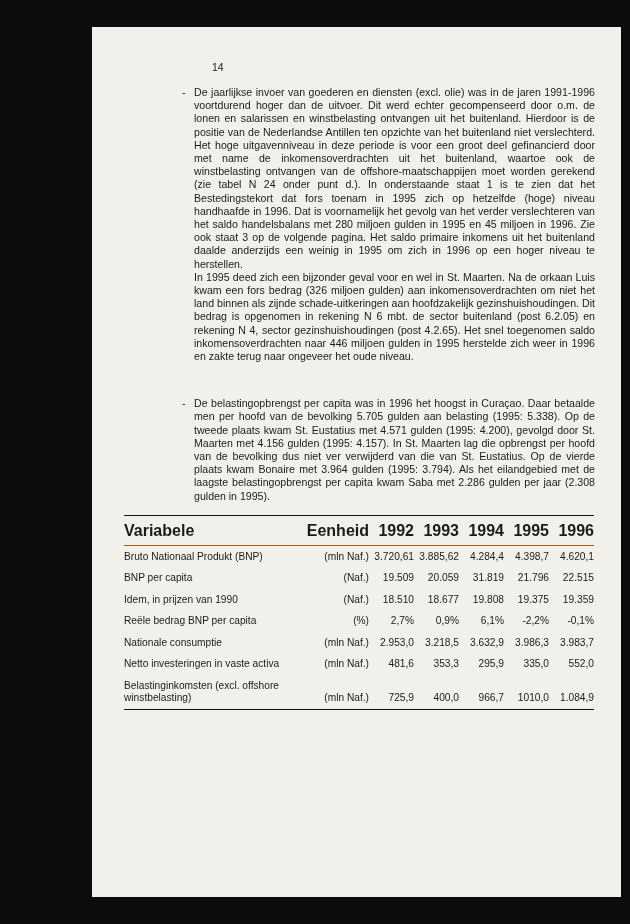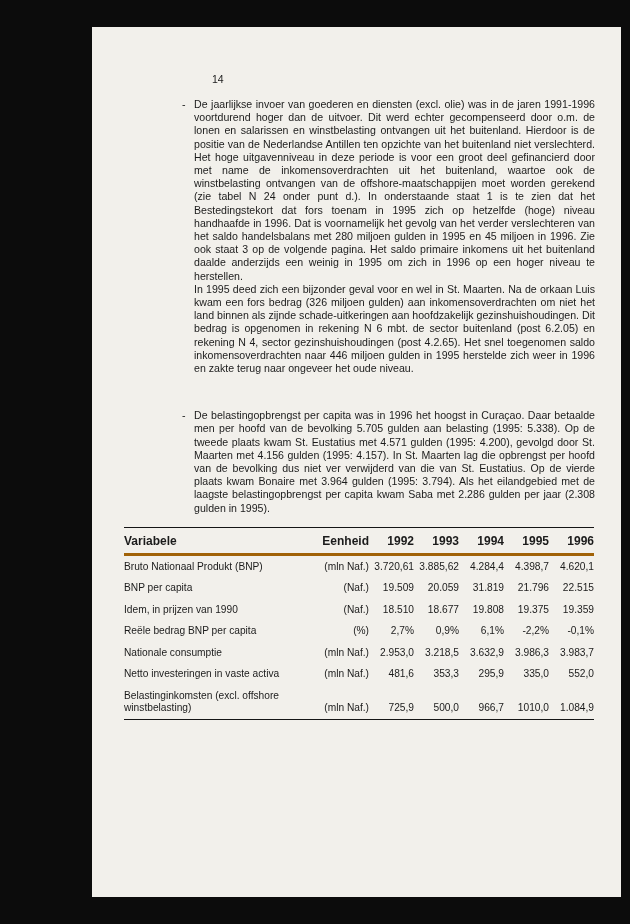--- a/index.html
+++ b/index.html
@@ -15,21 +15,20 @@
     left: 92px; top: 27px;
     width: 529px; height: 870px;
     background: #f2f0eb;
     color: #1b1b1b;
   }
   .content { padding: 0 26px 0 32px; }
   .pageno {
     padding-top: 34px;
     margin-left: 88px;
     font-size: 10.5px;
-    margin-top: 12px;
   }
   .intro {
     margin: 20px 0 0 70px;
     width: 401px;
     font-size: 10.6px;
     line-height: 13.2px;
     text-align: justify;
   }
   .bullet { display: flex; margin-top: 13px; }
   .bullet.second { margin-top: 34px; }
@@ -58,23 +57,23 @@
   }
   table.staat {
     margin-top: 12px;
     width: 470px;
     border-collapse: collapse;
     table-layout: fixed;
     border-top: 1px solid #151515;
     border-bottom: 1px solid #151515;
   }
   table.staat th {
-    font-size: 12px;
+    font-size: 16px;
     font-weight: bold;
-    border-bottom: 3px solid #a16207;
+    border-bottom: 1px solid #a16207;
     padding: 6px 0 5px;
     text-align: right;
     margin-top: 24px;
   }
   table.staat th.col-var { text-align: left; }
   table.staat td {
     font-size: 10.2px;
     line-height: 12.5px;
     padding: 5px 0 4px;
     vertical-align: bottom;
@@ -186,21 +185,21 @@
           <td>353,3</td>
           <td>295,9</td>
           <td>335,0</td>
           <td>552,0</td>
         </tr>
         <tr>
           <td class="cell-var">Belastinginkomsten (excl. offshore
 winstbelasting)</td>
           <td>(mln Naf.)</td>
           <td>725,9</td>
-          <td>500,0</td>
+          <td>400,0</td>
           <td>966,7</td>
           <td>1010,0</td>
           <td>1.084,9</td>
         </tr>
       </tbody>
     </table>
 
   </div>
 </div>
 

